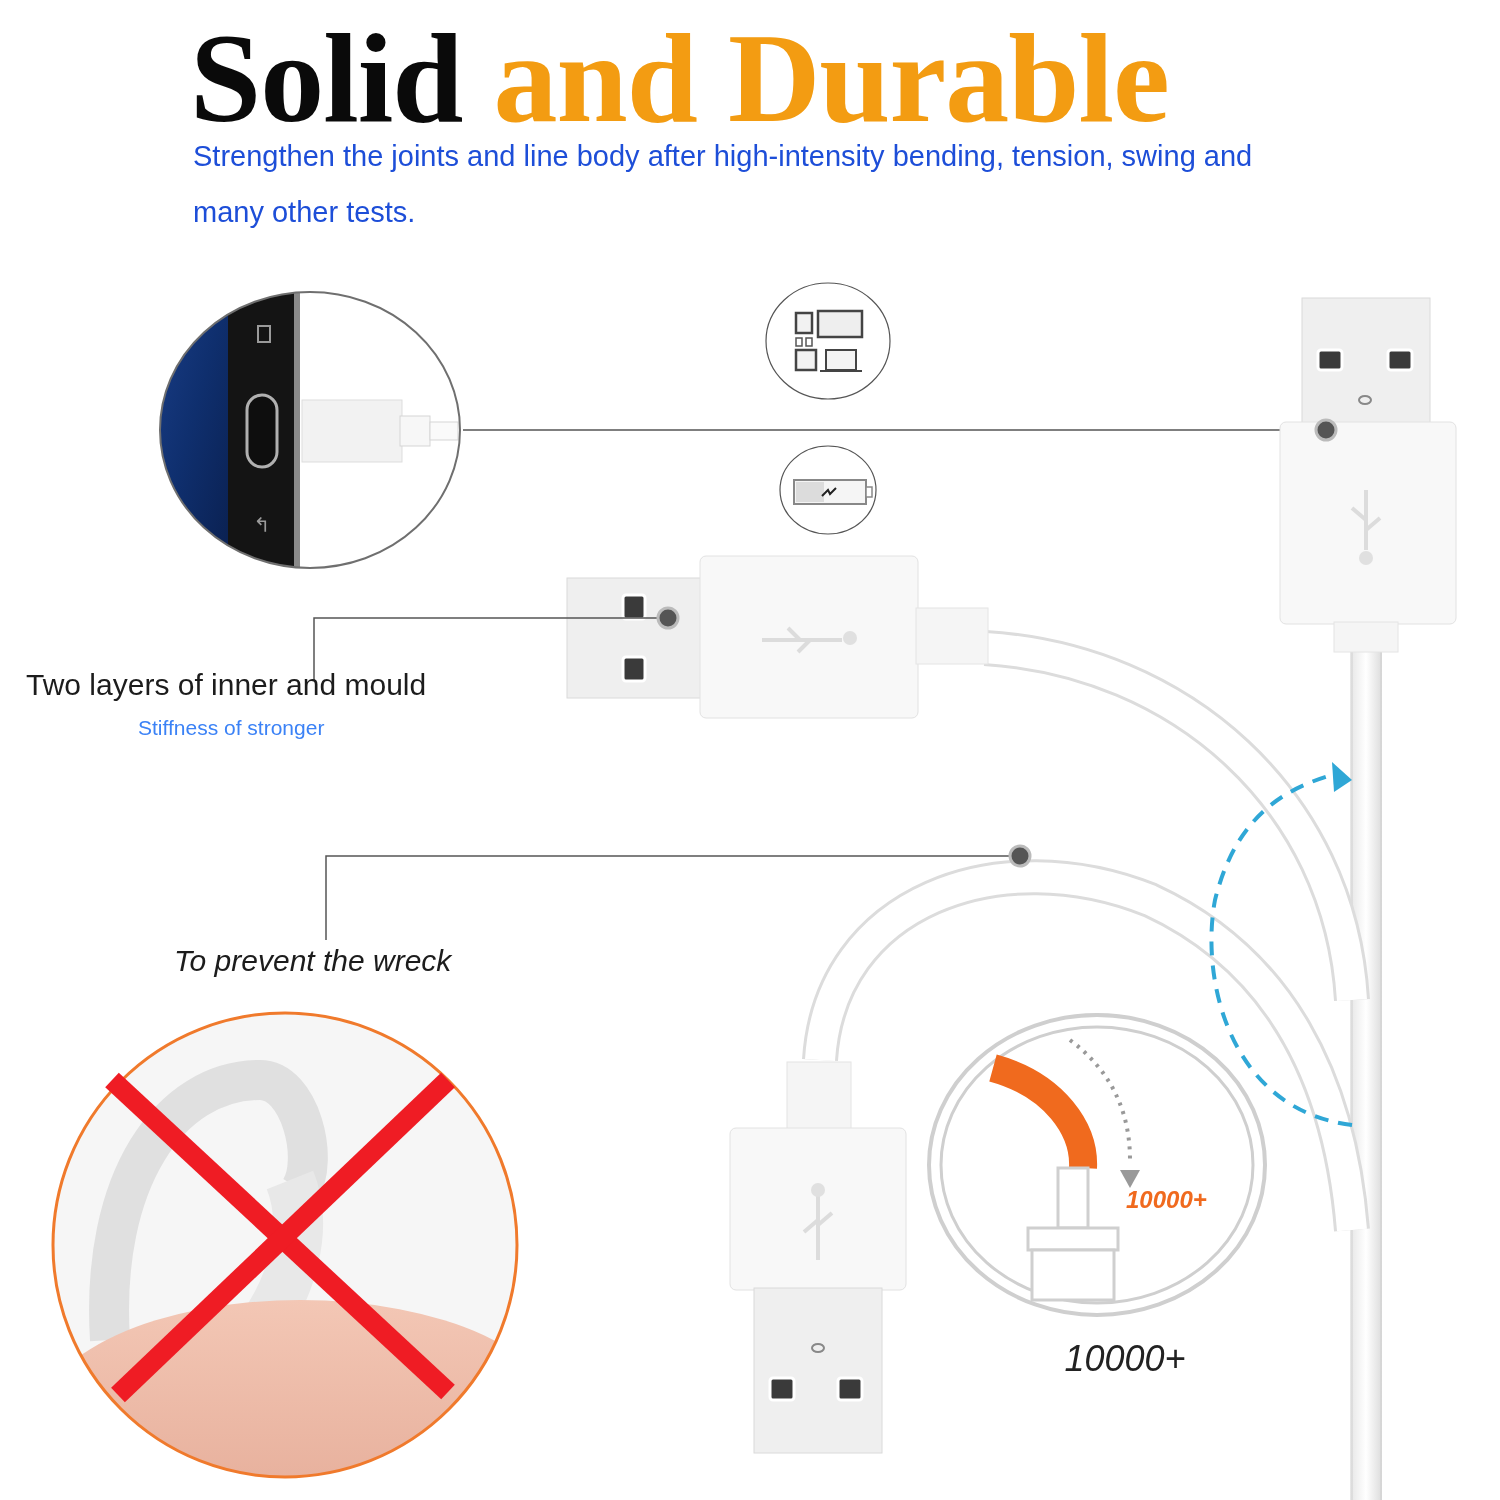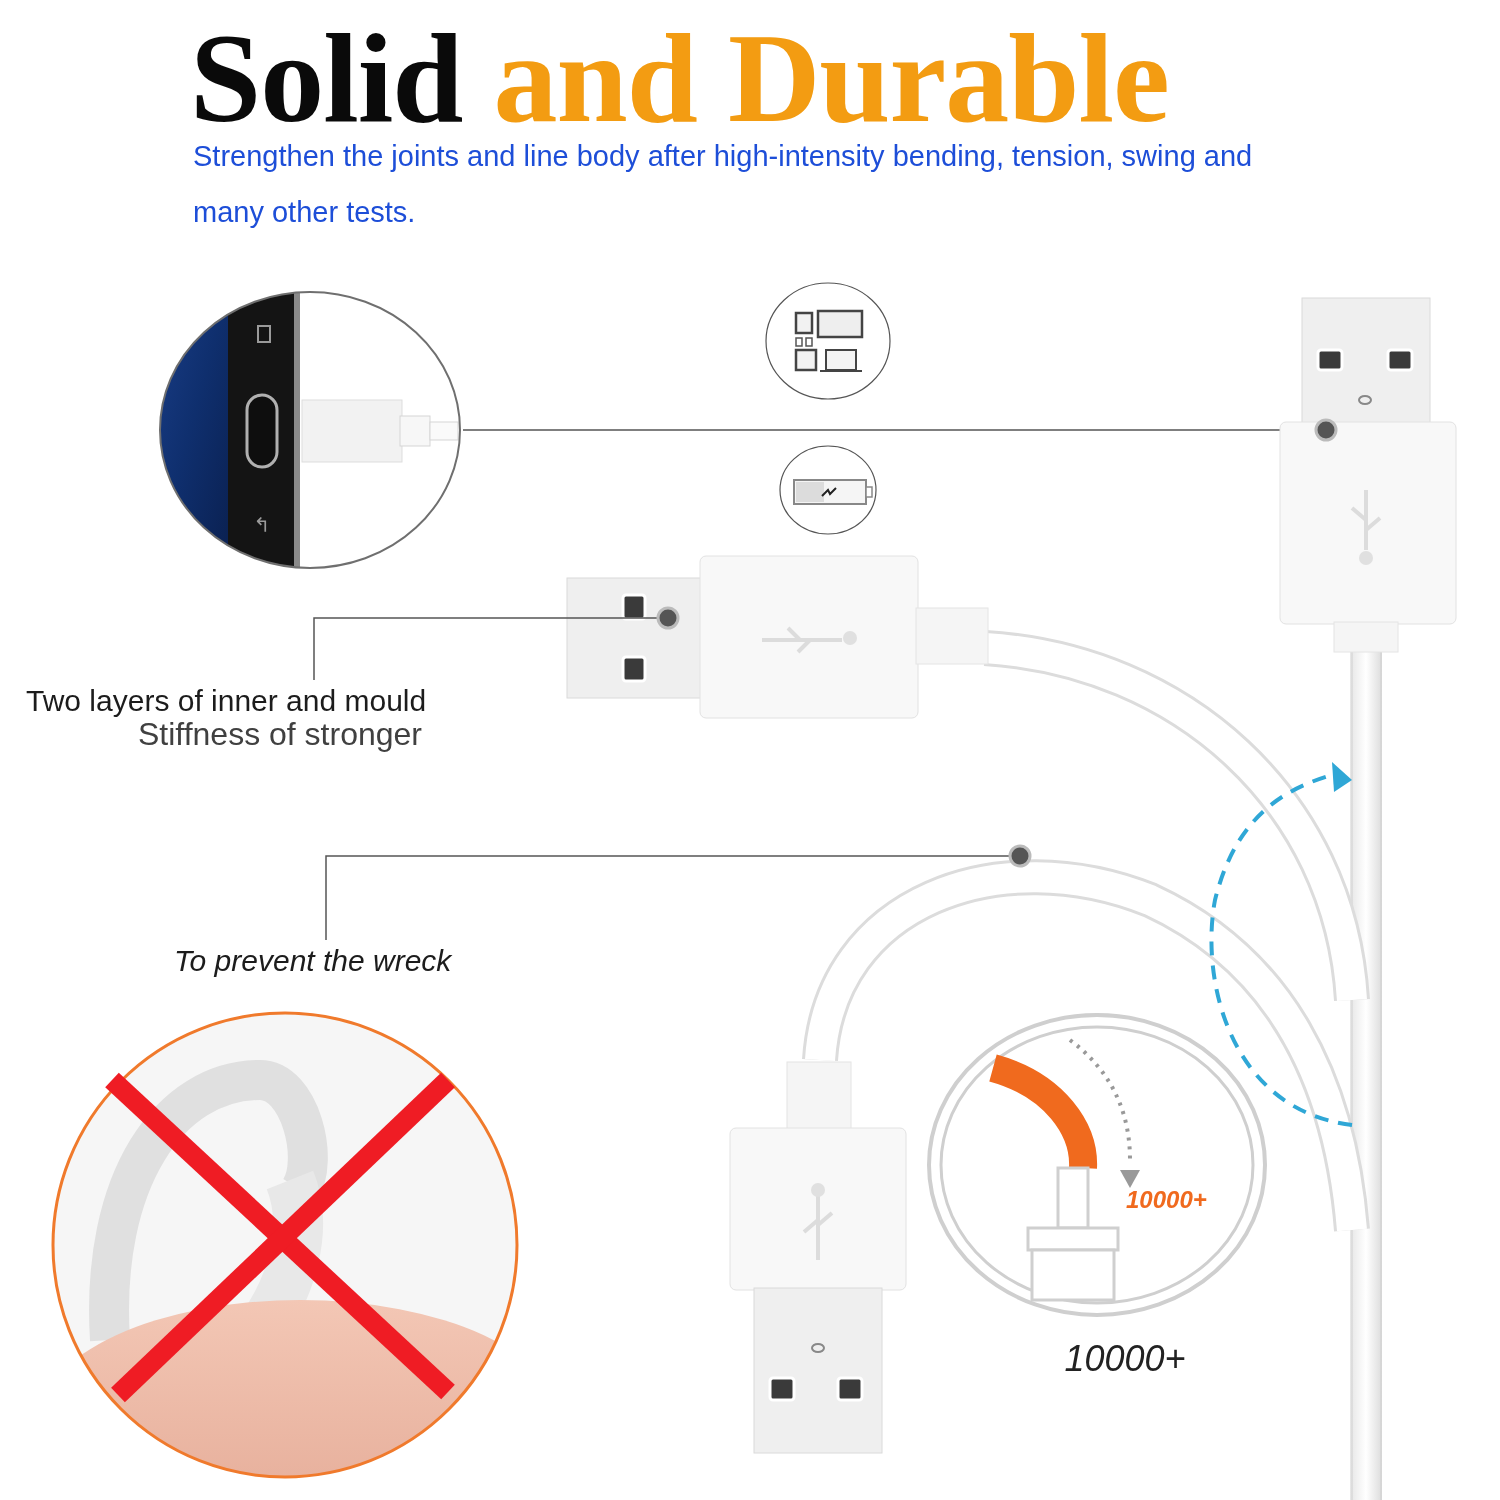--- a/index.html
+++ b/index.html
@@ -3,21 +3,21 @@
 <meta charset="utf-8">
 <style>
   html, body { margin:0; padding:0; background:#ffffff; }
   body { width:1500px; height:1500px; position:relative; overflow:hidden; font-family:"Liberation Sans", sans-serif; }
   .abs { position:absolute; }
   .title { left:190px; top:8px; font-family:"Liberation Serif", serif; font-weight:bold; font-size:128px; line-height:140px; letter-spacing:-1px; white-space:nowrap; }
   .title .w1 { color:#0a0a0a; }
   .title .w2 { color:#f39c12; }
   .subtitle { left:193px; top:128px; width:1120px; font-size:29px; line-height:56px; color:#1d4ed8; }
   .label-main { font-size:30px; color:#1c1c1c; white-space:nowrap; }
-  .label-sub { font-size:32px; color:#404040; white-space:nowrap; }
+  .label-sub { font-size:21px; color:#3b82f6; white-space:nowrap; }
   .bend-caption { left:1000px; top:1340px; font-size:36px; font-style:italic; color:#222; line-height:38px; text-align:center; width:250px; }
   svg { position:absolute; left:0; top:0; }
 </style>
 </head>
 <body>
 
 <svg width="1500" height="1500" viewBox="0 0 1500 1500">
   <defs>
     <clipPath id="phoneClip">
         <ellipse cx="310" cy="430" rx="150" ry="138"></ellipse>
@@ -159,21 +159,21 @@
     <line x1="448" y1="1080" x2="118" y2="1395" stroke="#ef1c24" stroke-width="20"></line>
   </g>
 </svg>
 
 <div class="abs title">
   <span class="w1">Solid</span>
   <span class="w2">and Durable</span>
 </div>
 <div class="abs subtitle">Strengthen the joints and line body after high-intensity bending, tension, swing and many other tests.</div>
 
-<div class="abs label-main" style="left:26px; top:684px;">Two layers of inner and mould</div>
+<div class="abs label-main" style="left:26px; top:668px;">Two layers of inner and mould</div>
 <div class="abs label-sub" style="left:138px; top:716px;">Stiffness of stronger</div>
 
 <div class="abs label-main" style="left:174px; top:944px;font-style:italic;">To prevent the wreck</div>
 
 <div class="abs" style="left:1126px; top:1186px; font-size:24px; font-weight:bold; font-style:italic; color:#f06a1e;">10000+</div>
 
 <div class="abs bend-caption">
   <div>10000+</div>
 </div>
 

